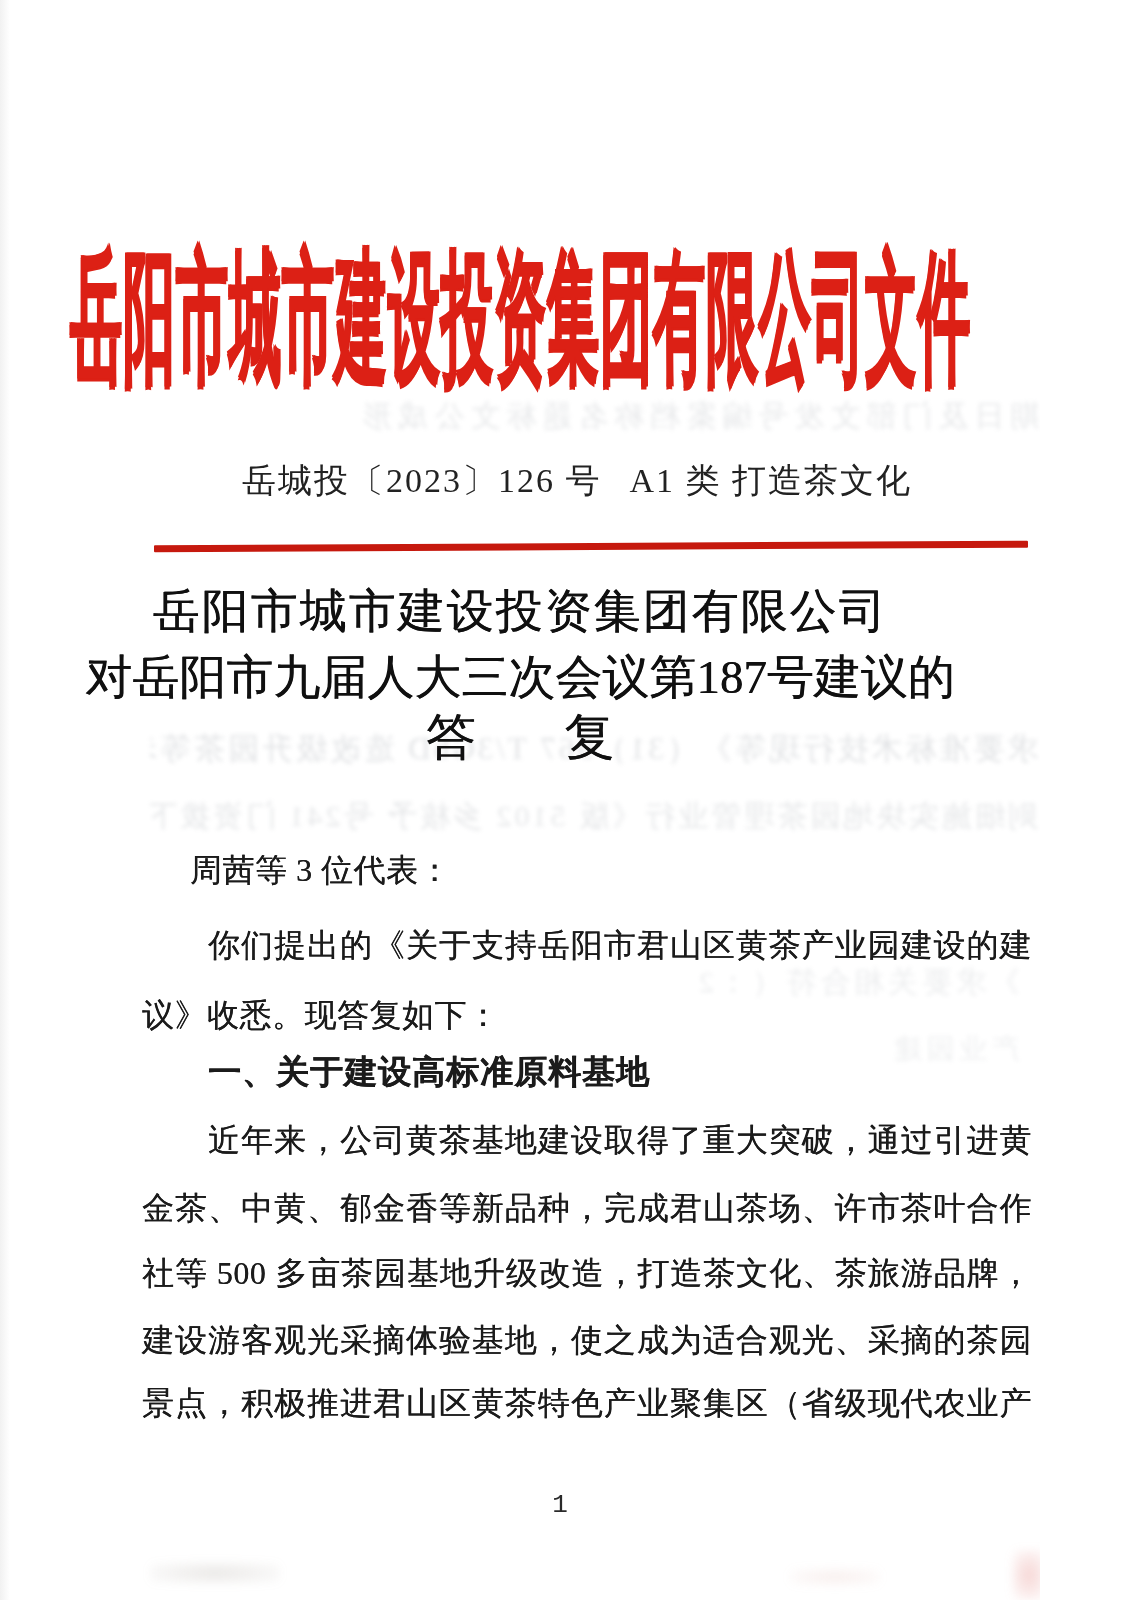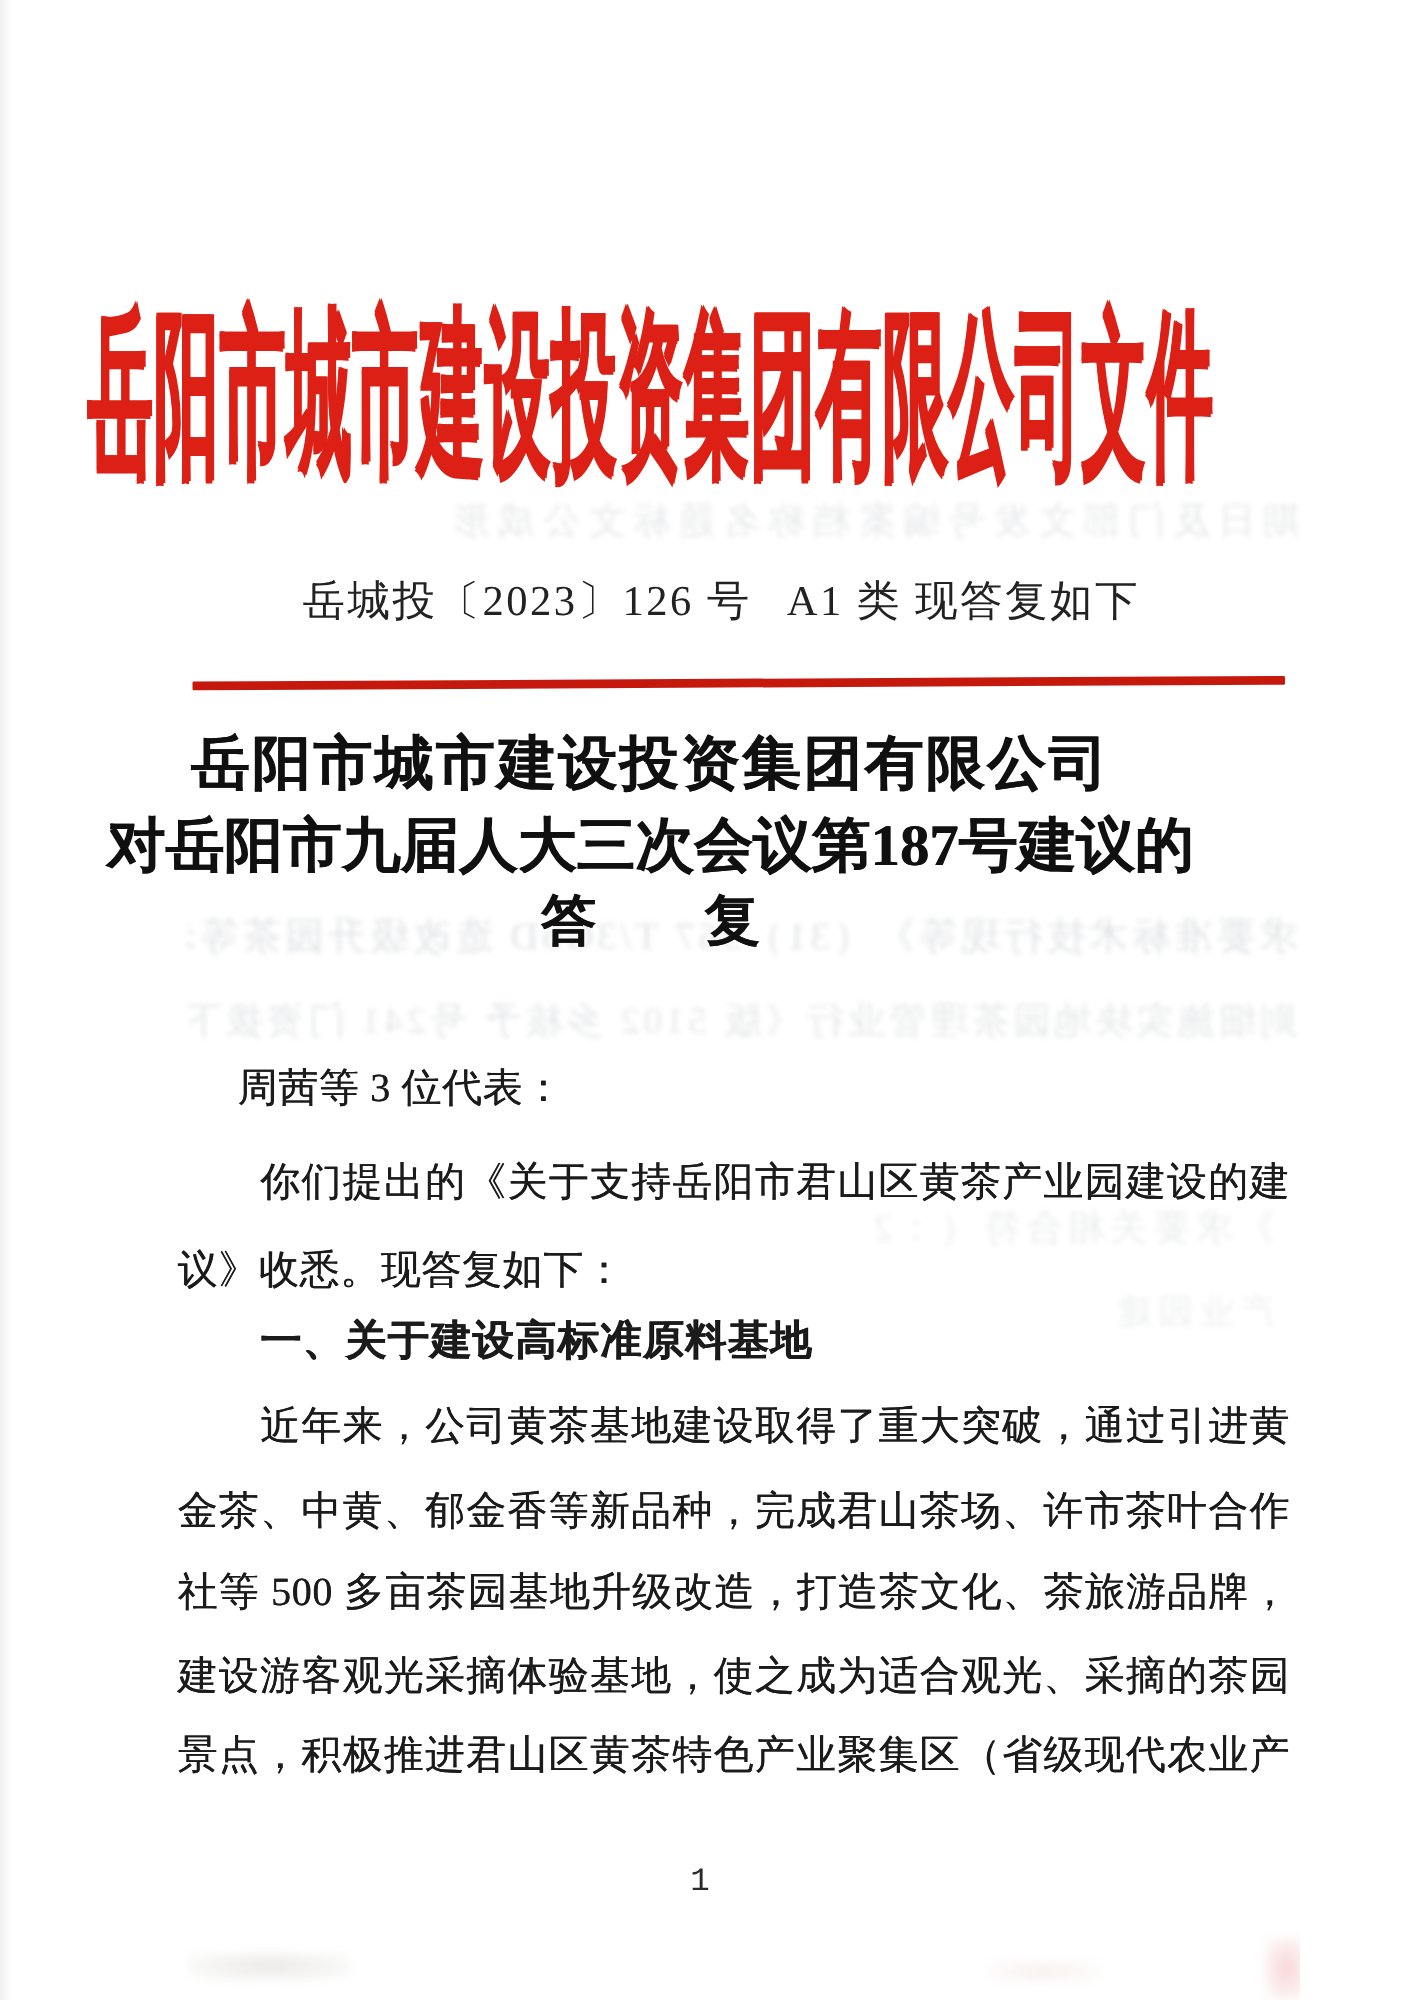--- a/index.html
+++ b/index.html
@@ -65,36 +65,36 @@
     transform: rotate(-0.3deg);
     border-radius: 1px;
   }
   
   .doc-title {
     position: absolute;
     top: 578px;
     left: 0;
     width: 100%;
     text-align: center;
-    font-weight: 700;
+    font-weight: 400;
     color: #101010;
     text-shadow: 0.6px 0 0 #101010;
   }
   .doc-title .t1 {
     font-size: 47px;
     line-height: 66px;
     letter-spacing: 2px;
   }
   .doc-title .t2 {
     font-size: 47px;
     line-height: 66px;
     letter-spacing: 0;
   }
   .doc-title .t3 {
-    font-size: 44px;
+    font-size: 50px;
     line-height: 62px;
     letter-spacing: 38px;
     padding-left: 38px;
     margin-top: -4px;
   }
   
   .bline {
     position: absolute;
     left: 142px;
     width: 890px;
@@ -173,21 +173,21 @@
   <div class="bleed" style="top:1030px; left:640px; width:380px; font-size:28px; opacity:0.14; letter-spacing:5px;">产业园建</div>
   <div class="bleed" style="top:1085px; left:1055px; font-size:26px; opacity:0.18;">图</div>
   <div class="bleed" style="top:1165px; left:1060px; font-size:26px; opacity:0.18;">退</div>
   <div class="bleed" style="top:1255px; left:1058px; font-size:26px; opacity:0.16;">彩</div>
   <div class="bleed" style="top:1335px; left:1056px; font-size:26px; opacity:0.16;">选</div>
   <div class="bleed" style="top:1398px; left:1060px; font-size:26px; opacity:0.15;">三</div>
 
   <div class="letterhead">岳阳市城市建设投资集团有限公司文件</div>
 
   <div class="doc-number-line">
-    <span>岳城投〔2023〕126 号</span><span class="sep"></span><span>A1 类 现答复如下</span>
+    <span>岳城投〔2023〕126 号</span><span class="sep"></span><span>A1 类 打造茶文化</span>
   </div>
 
   <div class="red-rule"></div>
 
   <div class="doc-title">
     <div class="t1">岳阳市城市建设投资集团有限公司</div>
     <div class="t2">对岳阳市九届人大三次会议第187号建议的</div>
     <div class="t3">答 复</div>
   </div>
 

